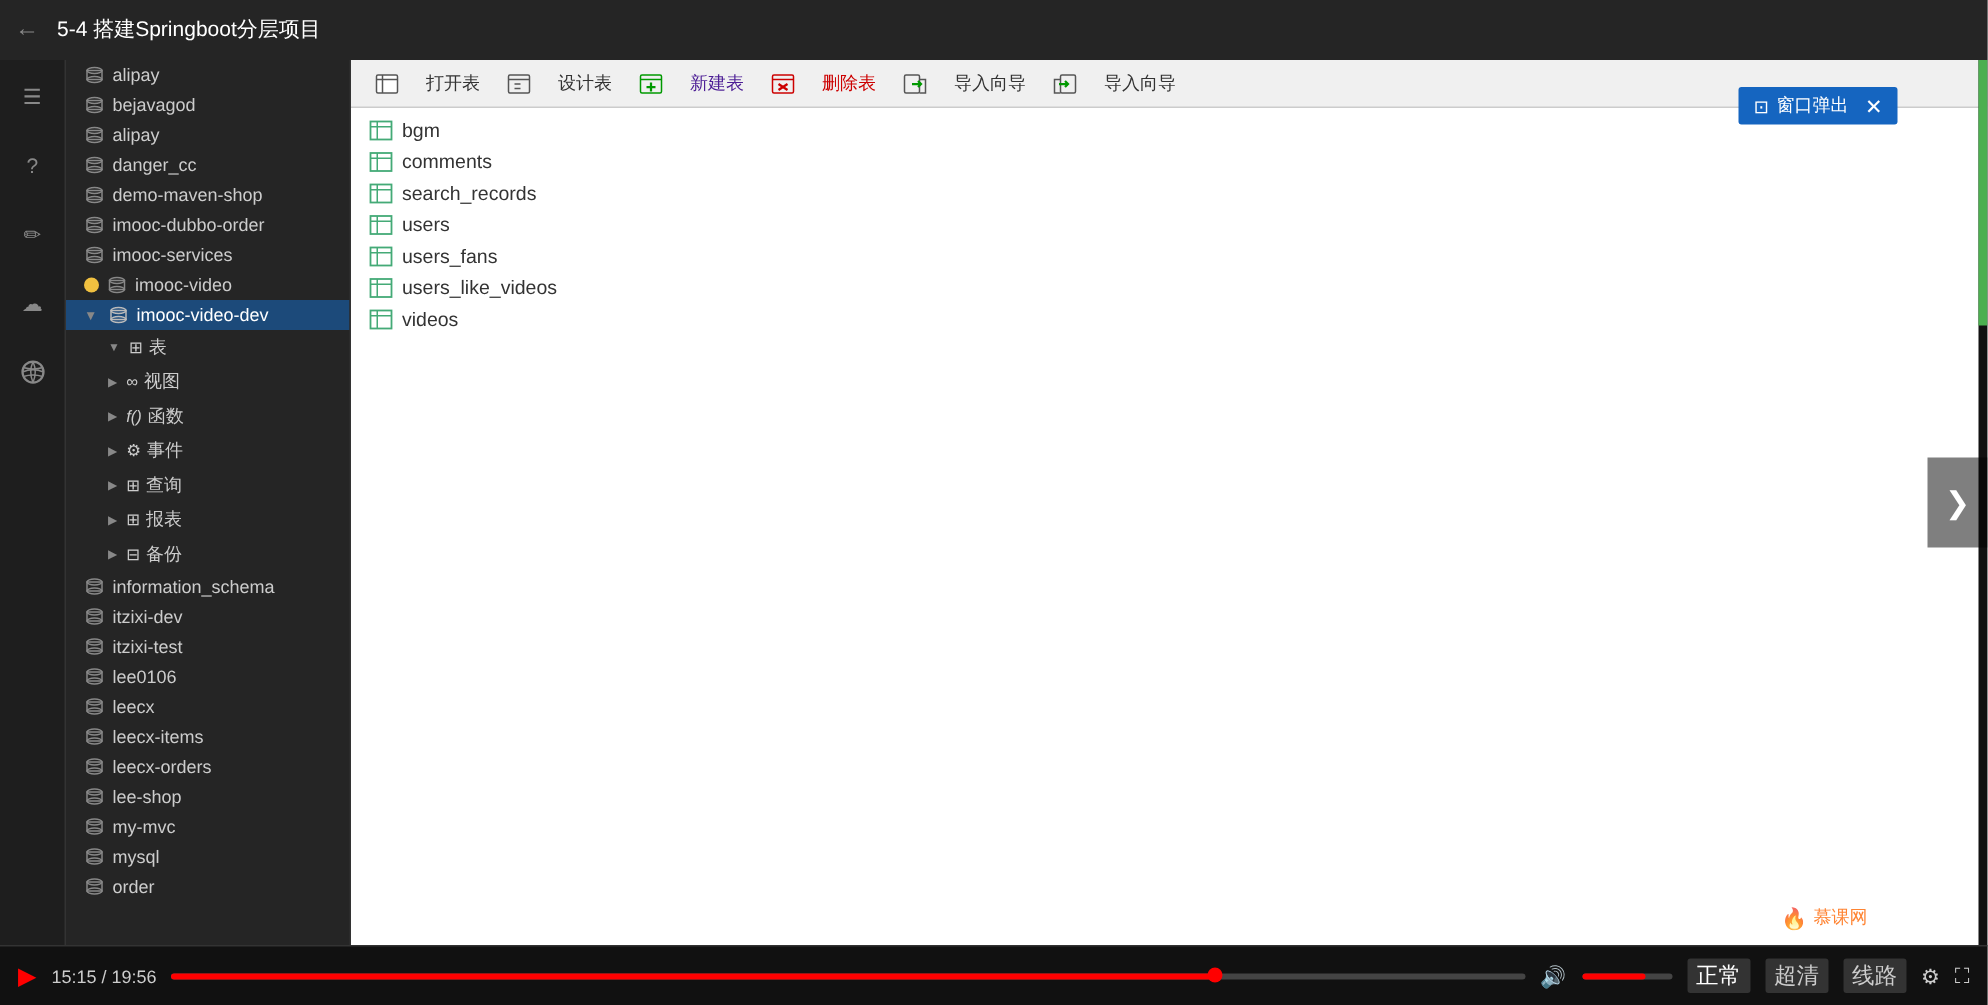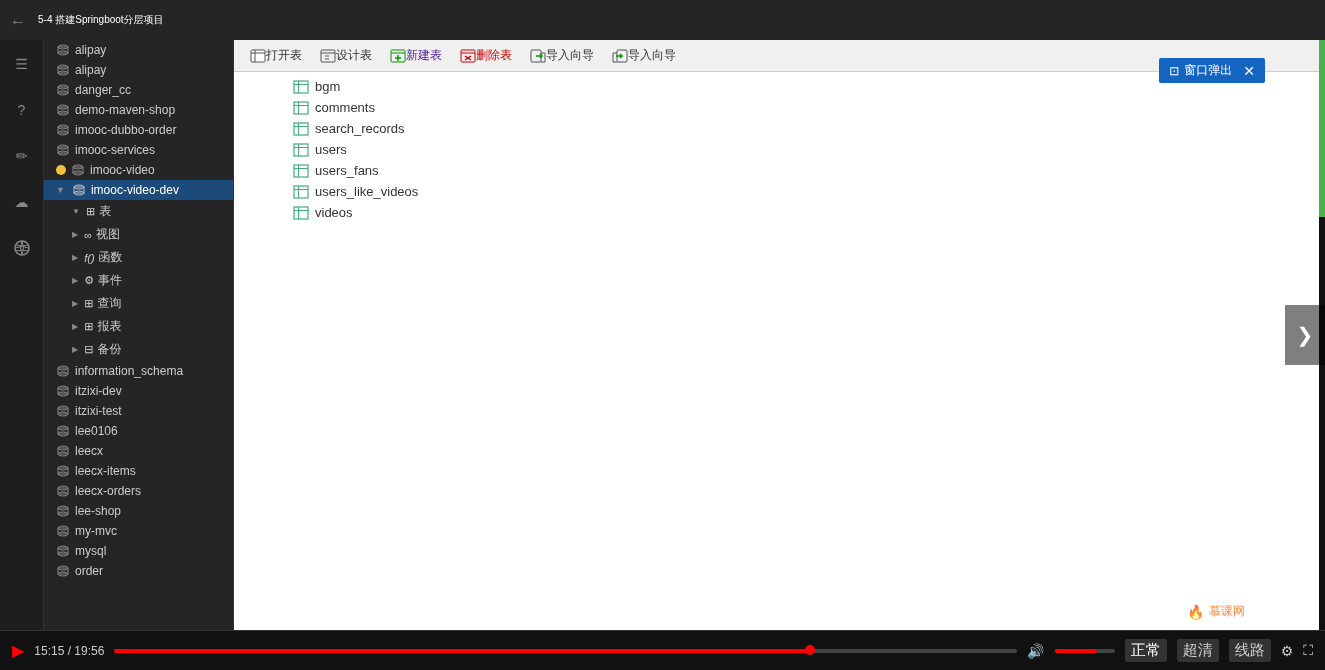--- a/index.html
+++ b/index.html
@@ -23,21 +23,21 @@
       padding: 0 10px;
       gap: 12px;
     }
     #back-icon {
       color: #888;
       font-size: 16px;
       cursor: pointer;
     }
     #video-title {
       color: #fff;
-      font-size: 10px;
+      font-size: 14px;
     }
 
     
     #main-area {
       display: flex;
       height: calc(670px - 40px - 40px);
     }
 
     
     #left-icons {
@@ -130,21 +130,21 @@
       align-items: center;
       gap: 2px;
       padding: 4px 8px;
       background: #f0f0f0;
       border-bottom: 1px solid #ccc;
       flex-wrap: wrap;
     }
     .toolbar-btn {
       display: flex;
       align-items: center;
-      gap: 0;
+      gap: 18px;
       padding: 3px 8px;
       background: transparent;
       border: none;
       cursor: pointer;
       font-size: 12px;
       color: #333;
       border-radius: 3px;
     }
     .toolbar-icon {
       width: 16px;
@@ -162,21 +162,20 @@
       padding: 4px 0;
     }
     .table-row {
       display: flex;
       align-items: center;
       padding: 3px 12px;
       cursor: pointer;
       gap: 6px;
       font-size: 13px;
       color: #333;
-      margin-left: 47px;
     }
     .table-icon {
       width: 16px;
       height: 14px;
       display: inline-flex;
       align-items: center;
       justify-content: center;
       flex-shrink: 0;
     }
 
@@ -400,20 +399,30 @@
 
     <div class="db-item">
       <span class="db-icon">
         <svg width="12" height="12" viewBox="0 0 12 12">
             <ellipse cx="6" cy="3" rx="5" ry="2" stroke="#888" stroke-width="1" fill="none"></ellipse>
             <rect x="1" y="3" width="10" height="6" fill="none" stroke="#888" stroke-width="1"></rect>
             <ellipse cx="6" cy="9" rx="5" ry="2" stroke="#888" stroke-width="1" fill="none"></ellipse>
           </svg>
       </span>
       <span>alipay</span>
+    </div>
+    <div class="db-item">
+      <span class="db-icon">
+        <svg width="12" height="12" viewBox="0 0 12 12">
+            <ellipse cx="6" cy="3" rx="5" ry="2" stroke="#888" stroke-width="1" fill="none"></ellipse>
+            <rect x="1" y="3" width="10" height="6" fill="none" stroke="#888" stroke-width="1"></rect>
+            <ellipse cx="6" cy="9" rx="5" ry="2" stroke="#888" stroke-width="1" fill="none"></ellipse>
+          </svg>
+      </span>
+      <span>bejavagod</span>
     </div>
     <div class="db-item">
       <span class="db-icon">
         <svg width="12" height="12" viewBox="0 0 12 12">
             <ellipse cx="6" cy="3" rx="5" ry="2" stroke="#888" stroke-width="1" fill="none"></ellipse>
             <rect x="1" y="3" width="10" height="6" fill="none" stroke="#888" stroke-width="1"></rect>
             <ellipse cx="6" cy="9" rx="5" ry="2" stroke="#888" stroke-width="1" fill="none"></ellipse>
           </svg>
       </span>
       <span>alipay</span>

